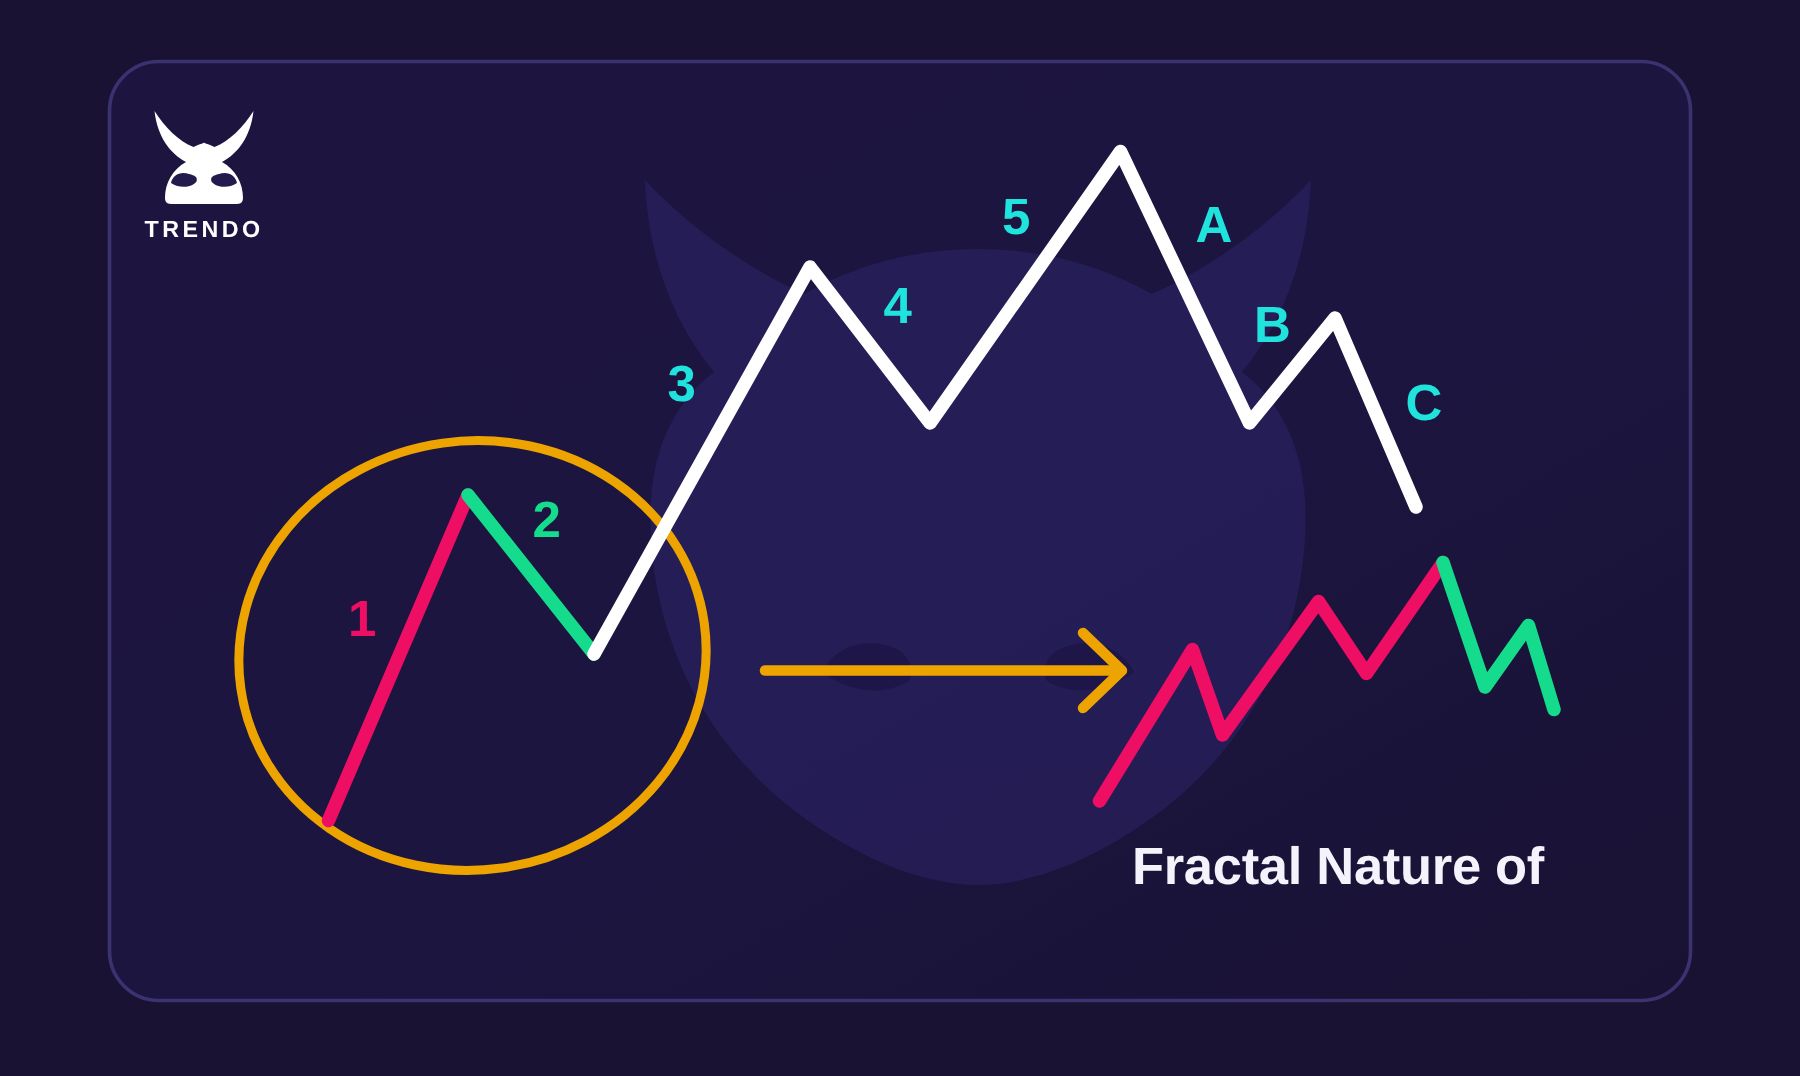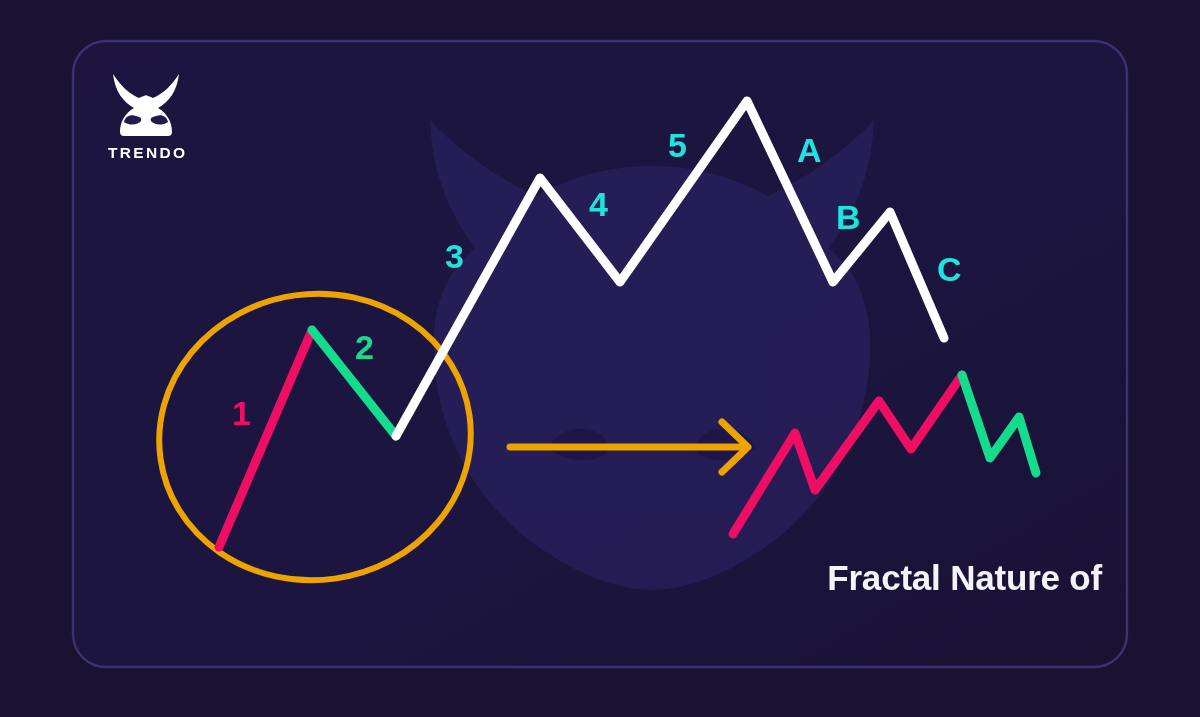--- a/index.html
+++ b/index.html
@@ -20,23 +20,24 @@
     background: #191233;
   }
   #stage svg.layer {
     position: absolute;
     top: 0; left: 0;
     width: 1200px;
     height: 717px;
   }
   .brand-wrap {
     position: absolute;
-    left: 108px;
+    left: 90px;
     top: 72px;
     width: 92px;
+    text-align: center;
     pointer-events: none;
   }
   .brand-name {
     margin-top: 2px;
     color: #ffffff;
     font-size: 15.5px;
     font-weight: 700;
     letter-spacing: 2.3px;
     font-family: "Liberation Sans", sans-serif;
   }
@@ -46,21 +47,21 @@
     top: 556px;
     width: 420px;
     text-align: right;
     color: #f4f2fb;
     font-size: 35px;
     line-height: 1.28;
     font-weight: 700;
     letter-spacing: -0.2px;
     font-family: "Liberation Sans", sans-serif;
   }
-  .title-line { display: block; white-space: nowrap; }
+  .title-line { display: block; white-space: nowrap; text-align: center; }
   .wave-label {
     position: absolute;
     font-weight: 700;
     font-family: "Liberation Sans", sans-serif;
     line-height: 1;
     white-space: nowrap;
   }
 </style>
 </head>
 <body>

